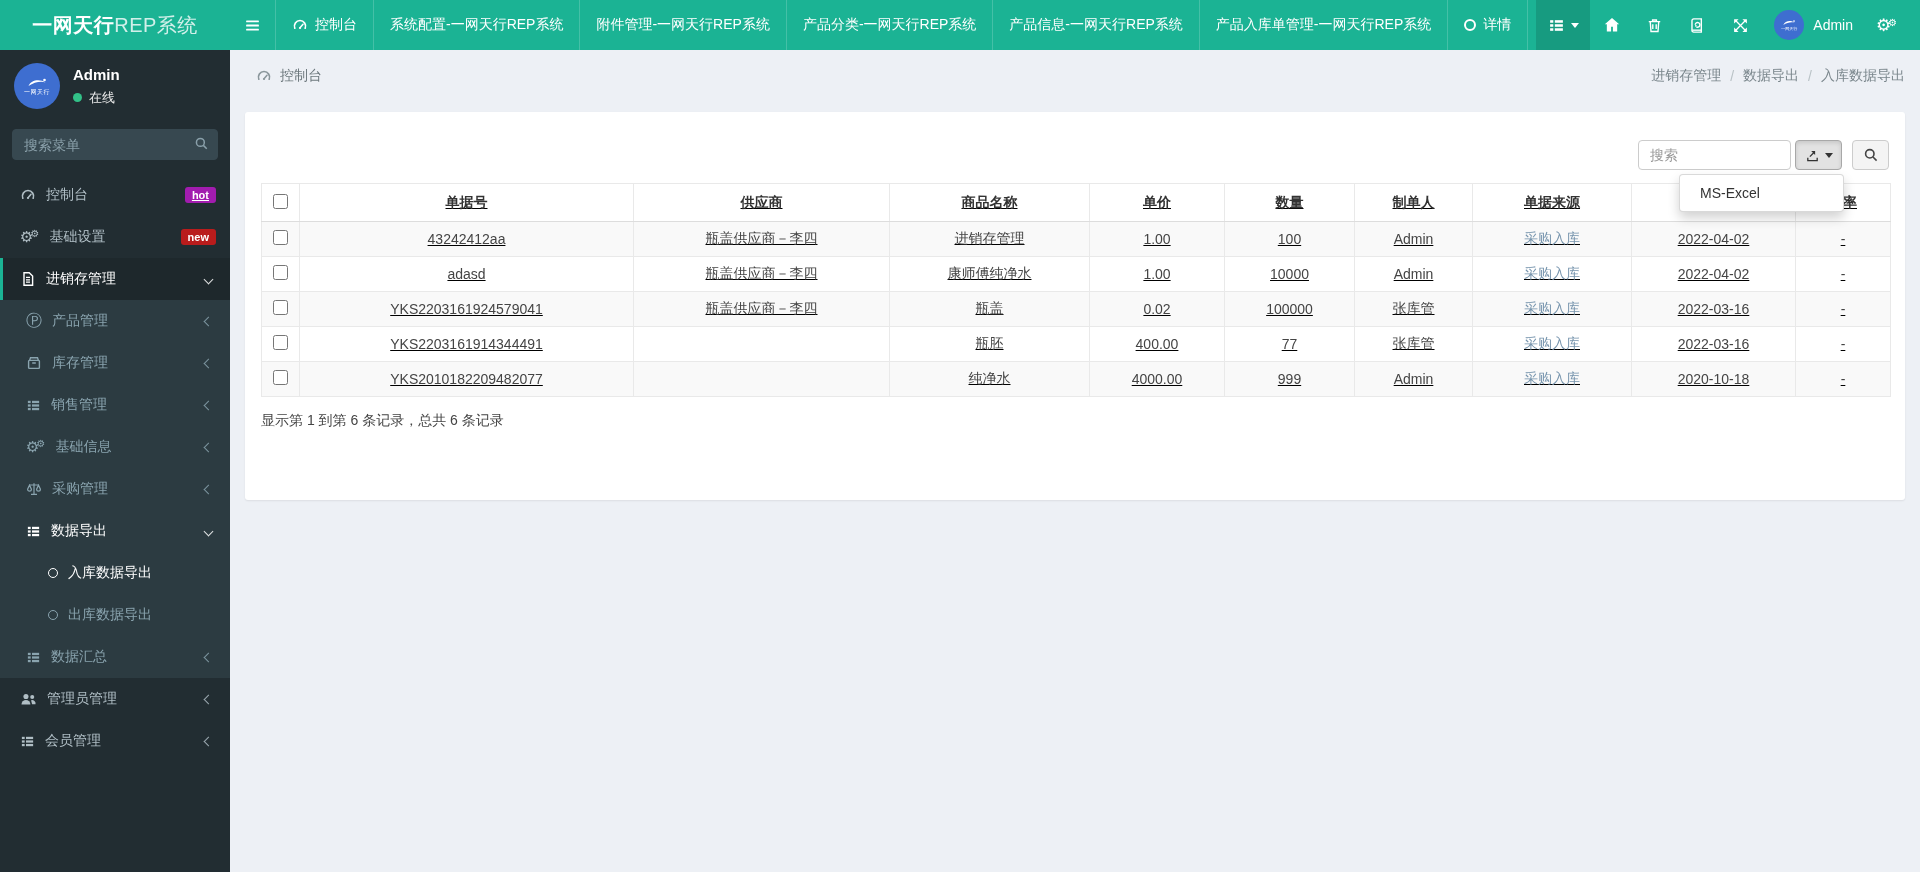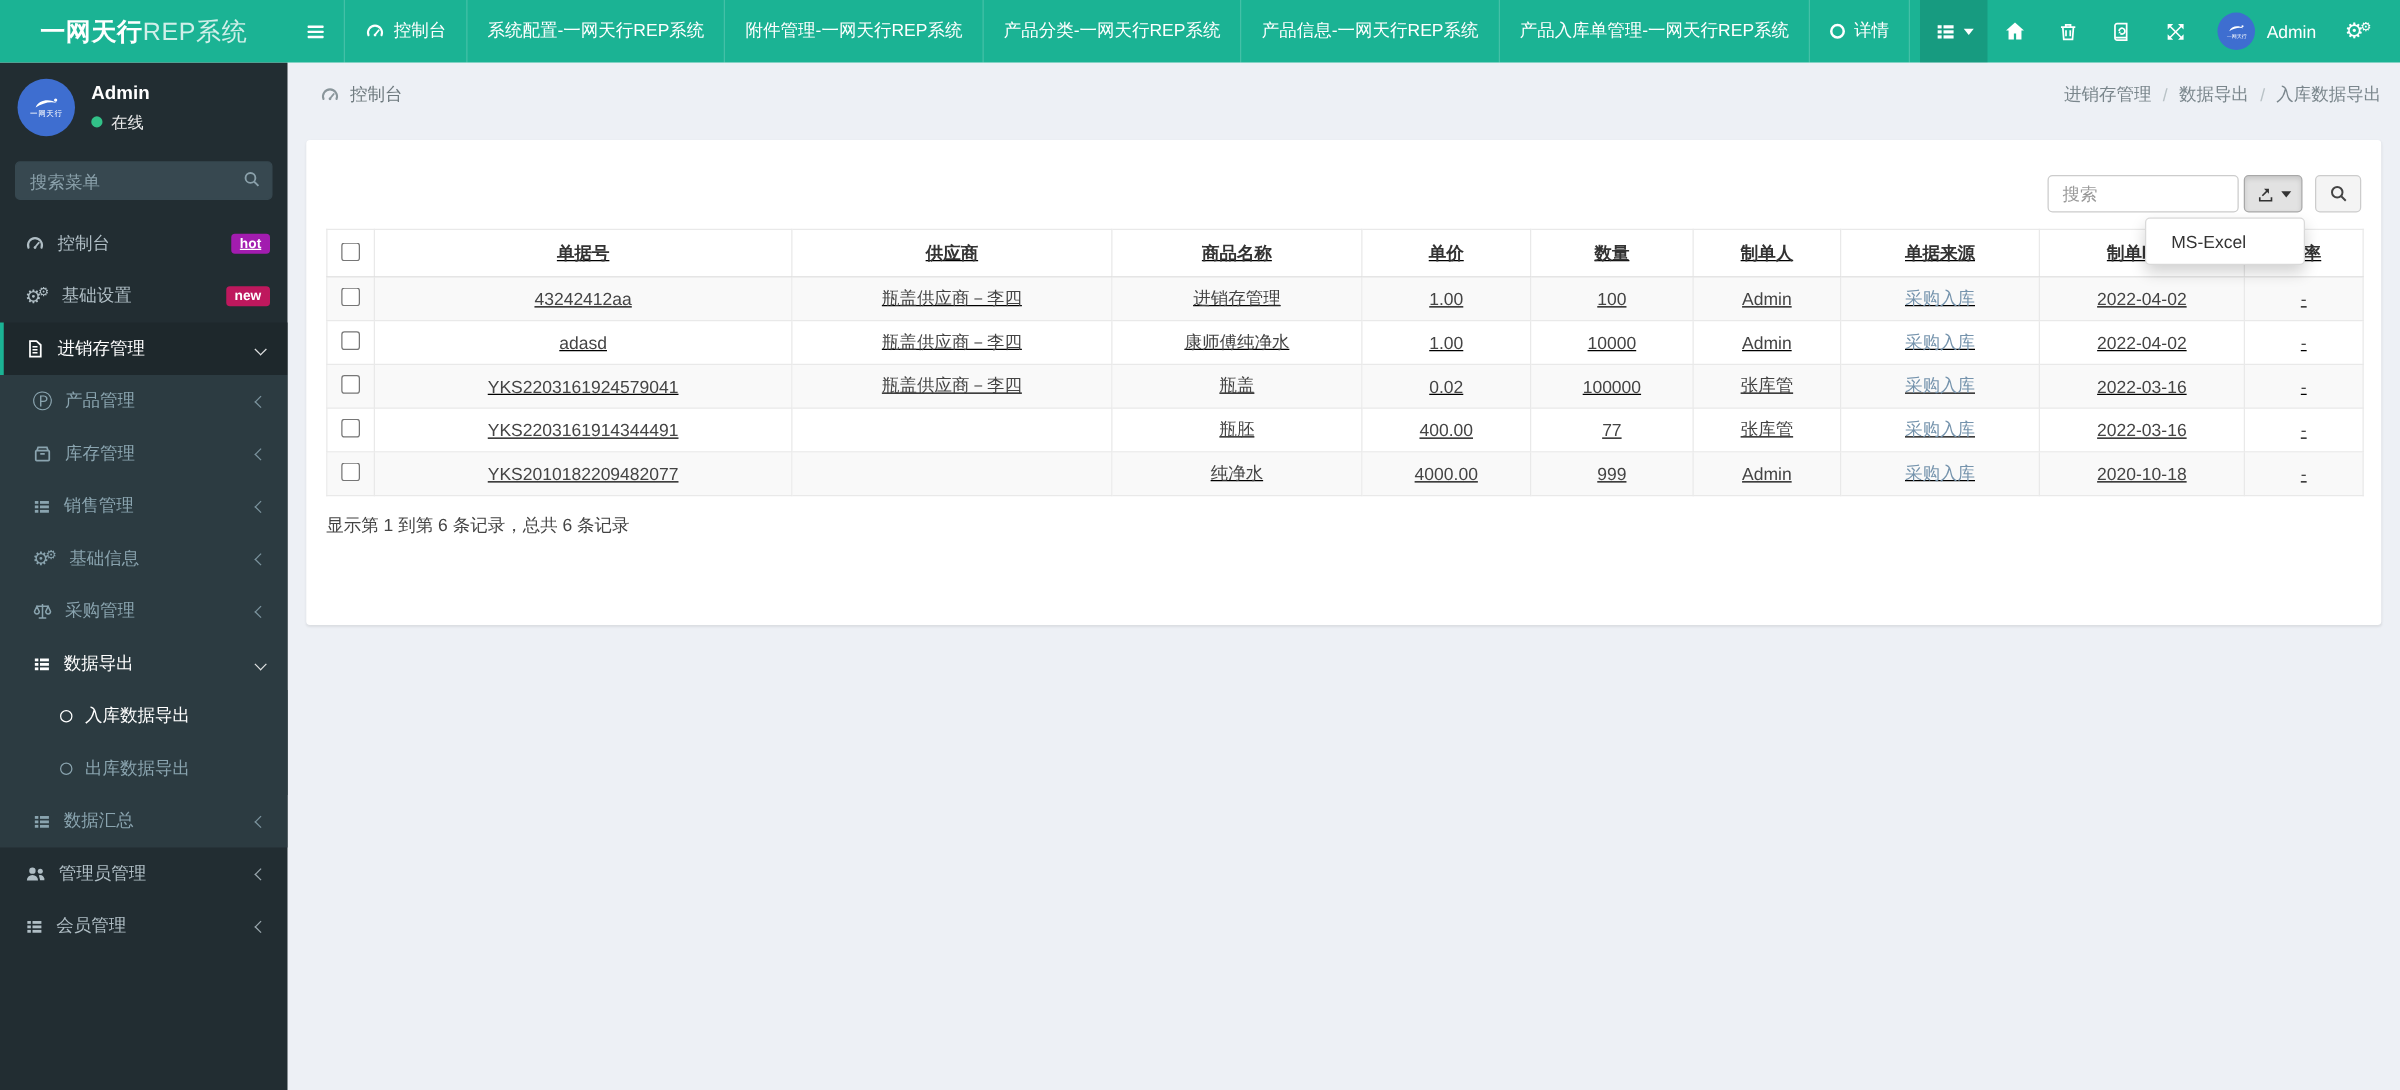--- a/index.html
+++ b/index.html
@@ -58,21 +58,21 @@
   .l1.active { background:#1e282c; color:#fff; border-left:3px solid #1bb394; padding-left:17px; }
   .sub { list-style:none; background:#2c3b41; color:#8aa4af; }
   .sub > li { padding-left:26px; }
   .sub .open { color:#fff; }
   .sub3 { list-style:none; background:#2c3b41; color:#8aa4af; }
   .sub3 > li { padding-left:48px; }
   .sub3 .active3 { color:#fff; }
   .badge { margin-left:auto; margin-right:14px; color:#fff; font-size:11px; font-weight:bold;
     padding:2px 7px; border-radius:3px; }
   .badge.hot { background:#a21caf;text-decoration:underline; }
-  .badge.new { background:#be185d; }
+  .badge.new { background:#b91c1c; }
   .chev { display:inline-block; width:7px; height:7px; border-right:1.6px solid currentColor;
     border-bottom:1.6px solid currentColor; margin-left:auto; margin-right:18px; opacity:.85; }
   .chev.left { transform:rotate(135deg); }
   .chev.down { transform:rotate(45deg); }
   .pcirc::before { content:"\24C5"; font-size:16px; }
 
   
   .content { position:absolute; left:230px; top:50px; width:1690px; height:822px; }
   .bc-bar { height:62px; display:flex; align-items:center; justify-content:space-between;
     padding:0 15px 10px 26px; }
@@ -86,21 +86,21 @@
   .toolbar { display:flex; justify-content:flex-end; align-items:center; margin-top:12px;
     position:relative; }
   .tb-search { width:153px; height:30px; border:1px solid #ccc; border-radius:4px; padding:0 11px;
     font-size:14px; color:#555; outline:none; font-family:inherit; }
   .tb-search::placeholder { color:#999; }
   .btn { height:30px; border-radius:4px; display:flex; align-items:center; justify-content:center;
     cursor:pointer; }
   .btn-export { width:47px; margin-left:4px; background:#e2e2e2; border:1px solid #a8a8a8;
     box-shadow:inset 0 2px 4px rgba(0,0,0,.12); gap:5px; color:#333; }
   .btn-find { width:37px; margin-left:10px; background:#f4f4f4; border:1px solid #ccc; color:#444; }
-  .dropdown { position:absolute; top:calc(100% + 4px); right:45px; width:128px; background:#fff;
+  .dropdown { position:absolute; top:calc(100% + 4px); right:45px; width:165px; background:#fff;
     border:1px solid rgba(0,0,0,.15); border-radius:4px; box-shadow:0 6px 12px rgba(0,0,0,.18);
     padding:5px 0; z-index:20; }
   .dropdown a { display:block; line-height:26px; padding:0 20px; color:#333; font-size:14px;
     cursor:pointer; }
 
   table.grid { border-collapse:collapse; table-layout:fixed; width:1629px; margin-top:13px;text-decoration:underline; }
   .grid col.c-chk{width:38px} .grid col.c0{width:334px} .grid col.c1{width:256px}
   .grid col.c2{width:200px} .grid col.c3{width:135px} .grid col.c4{width:130px}
   .grid col.c5{width:118px} .grid col.c6{width:159px} .grid col.c7{width:164px}
   .grid col.c8{width:95px}

